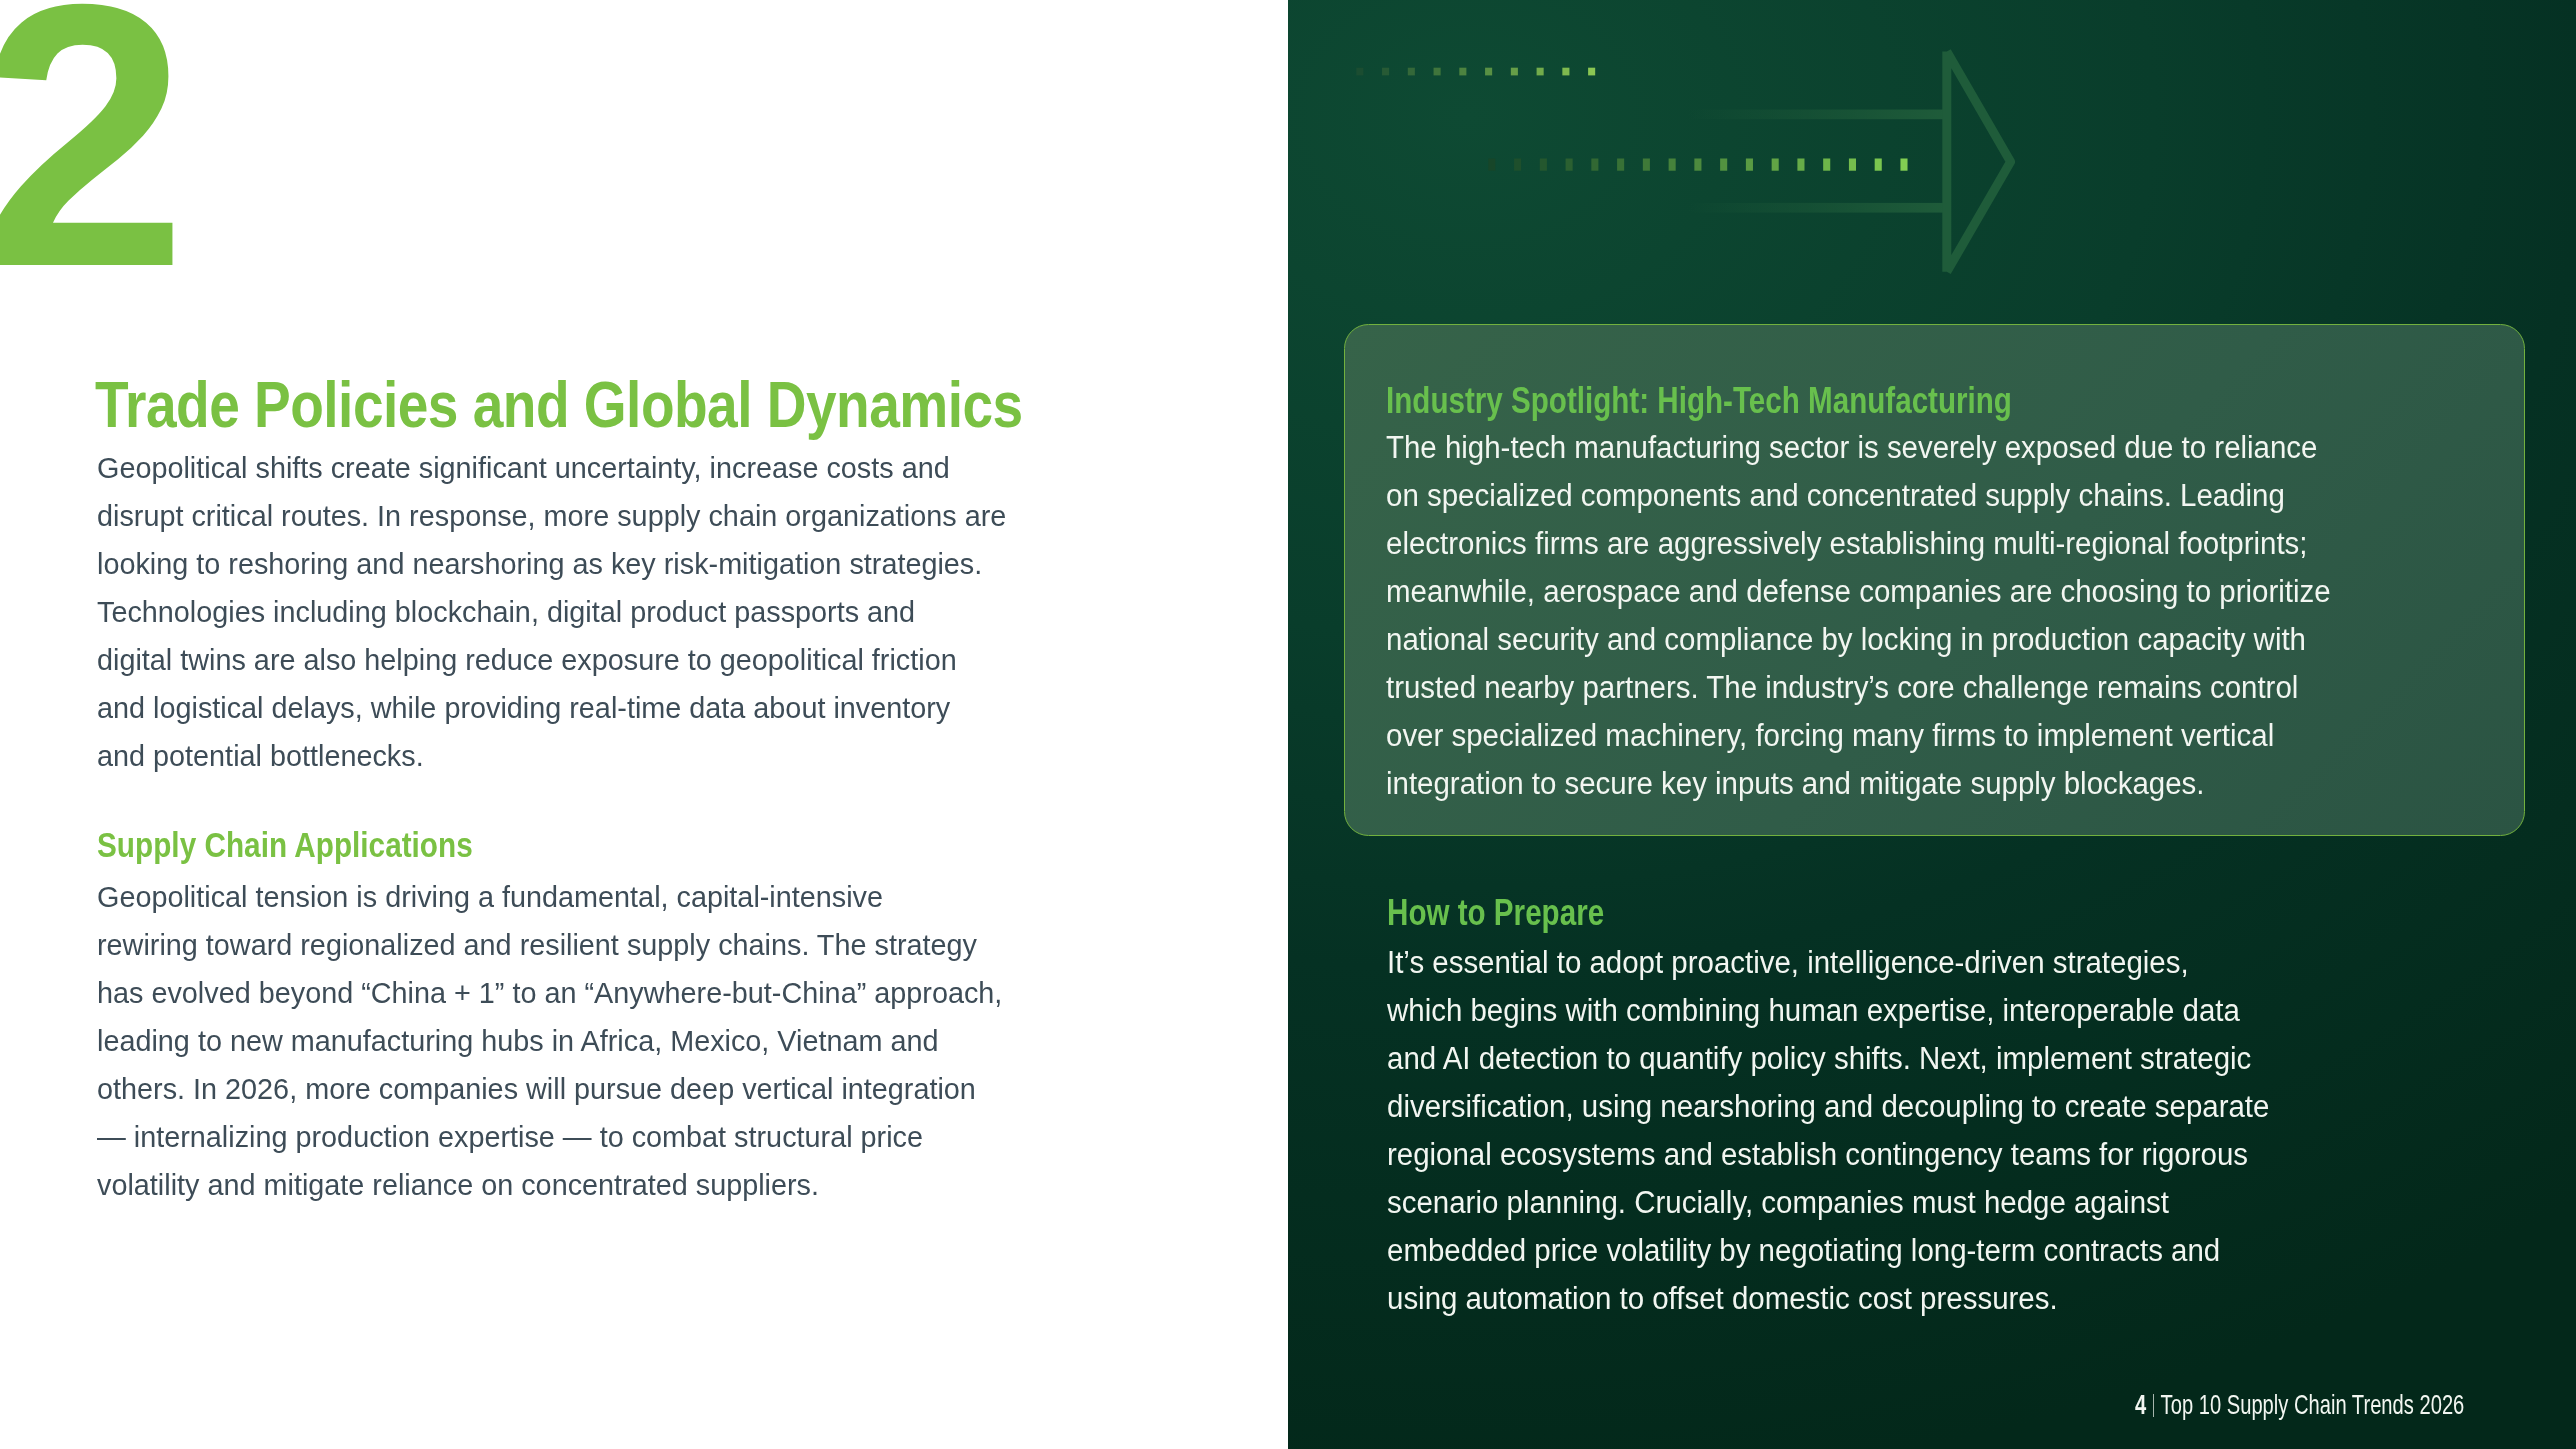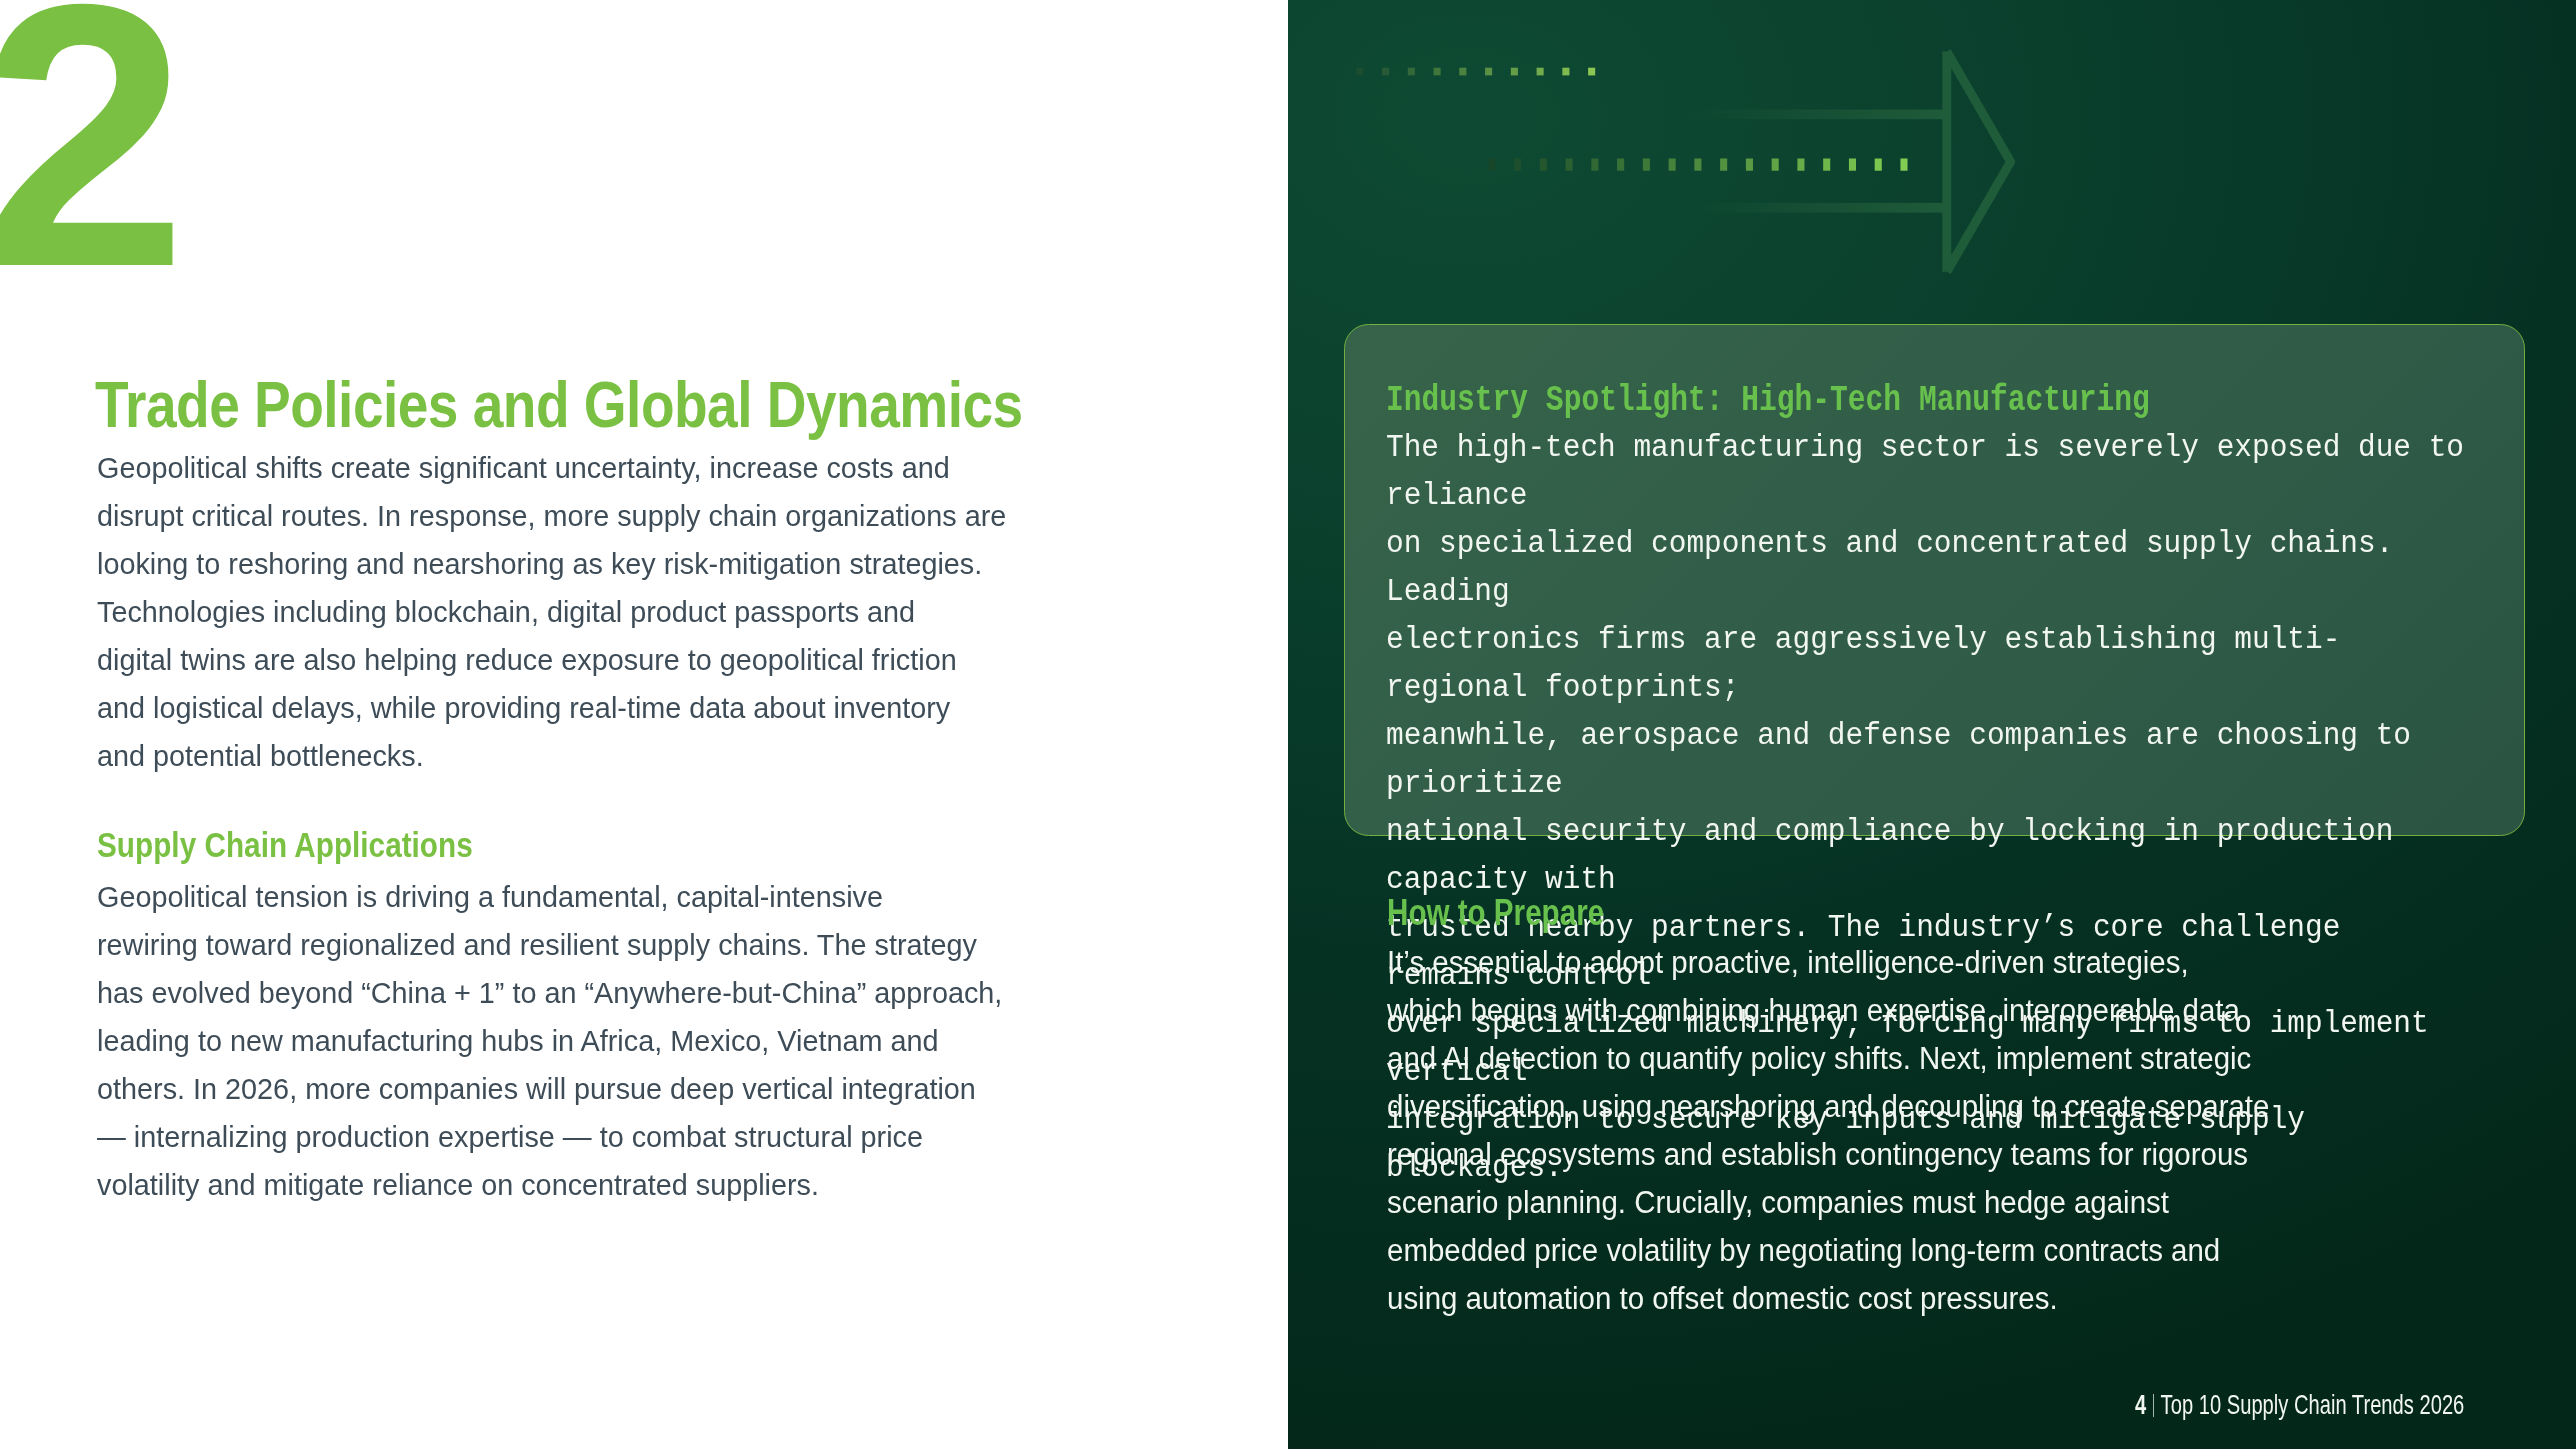--- a/index.html
+++ b/index.html
@@ -50,21 +50,20 @@
     background: radial-gradient(140% 95% at 14% 8%,
                 #0e4a33 0%, #093d2b 38%, #053123 62%, #03281a 100%);
   }
   .arrow-svg { position: absolute; left: 0; top: 0; }
 
   .card {
     position: absolute; left: 56px; top: 324px;
     width: 1181px; height: 512px; box-sizing: border-box;
     border: 1.9px solid #72b13e; border-radius: 24.5px;
     background: linear-gradient(135deg, #366349 0%, #305c48 55%, #2b5443 100%);
-    font-family: Liberation Mono, monospace;
   }
   .card-title, .prepare-title {
     position: absolute; margin: 0;
     font-size: 37px; line-height: 37px; font-weight: bold;
     color: #68c04d; white-space: nowrap;
     transform: scaleX(0.80); transform-origin: 0 0;
   }
   .card-title { left: 41px; top: 57px; }
   .card-body, .prepare-body {
     position: absolute; margin: 0;

